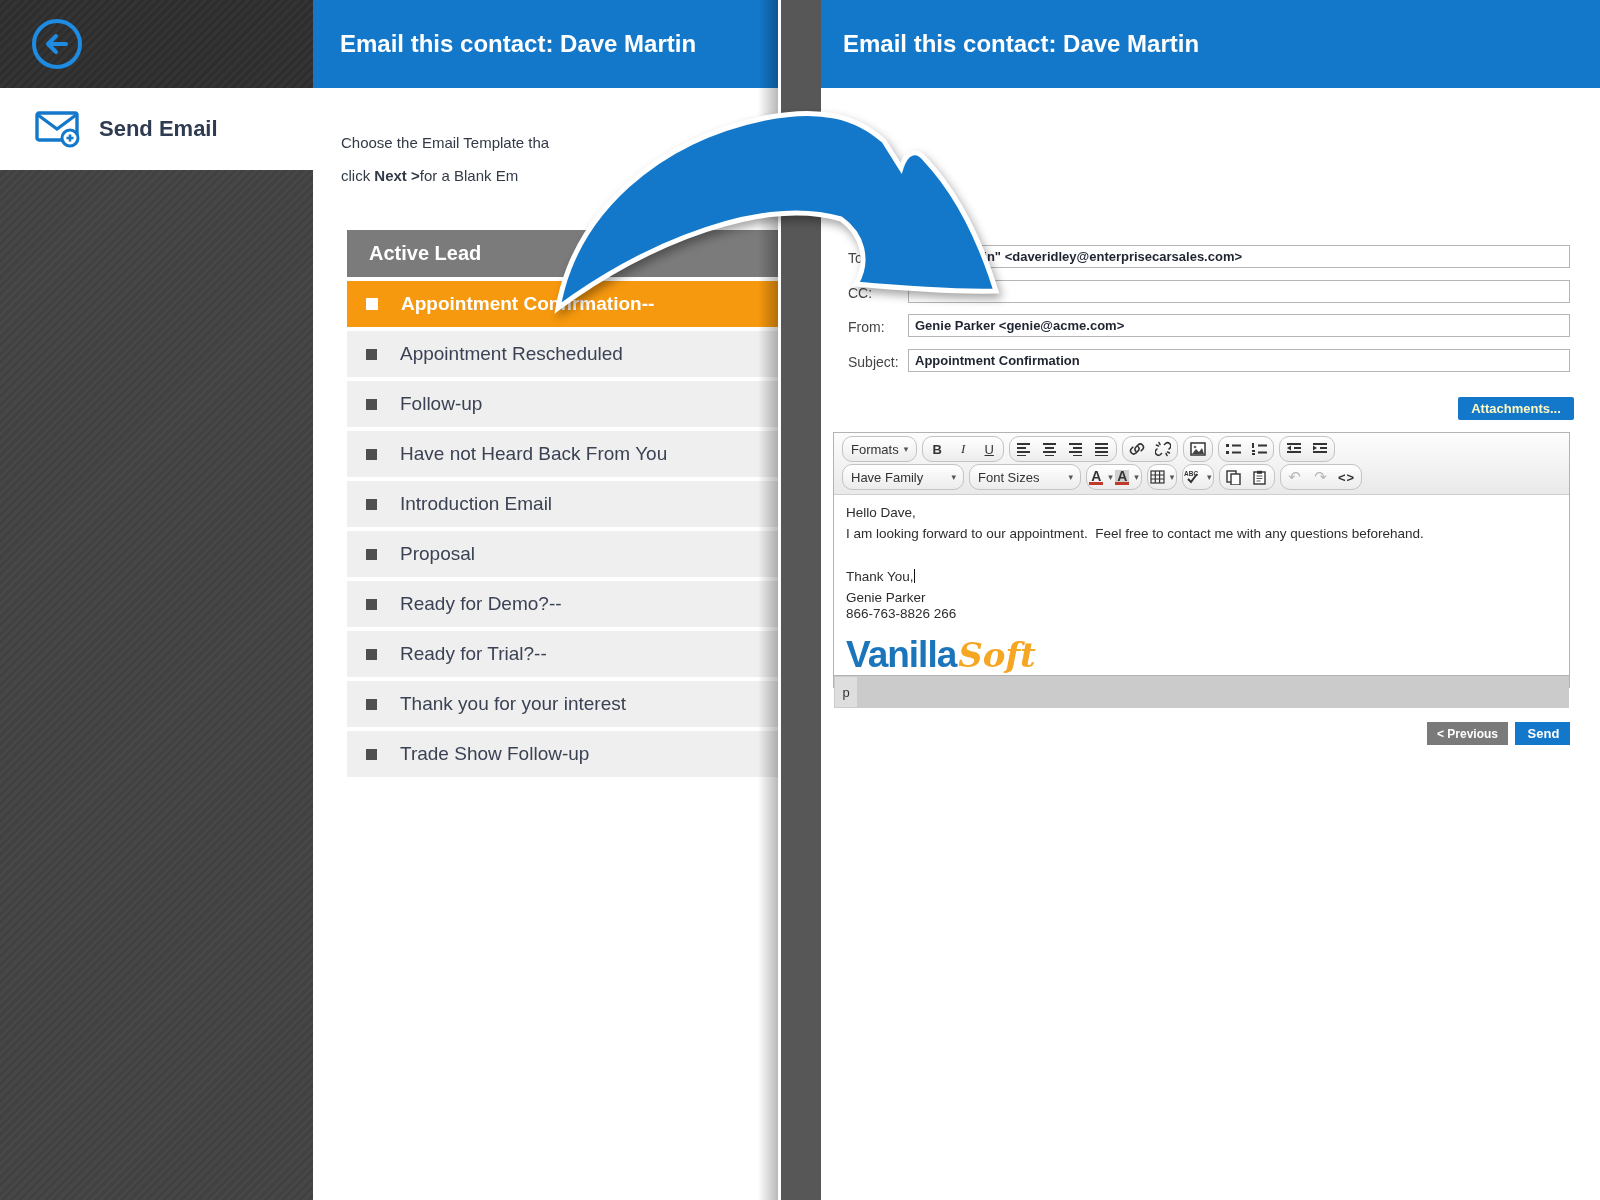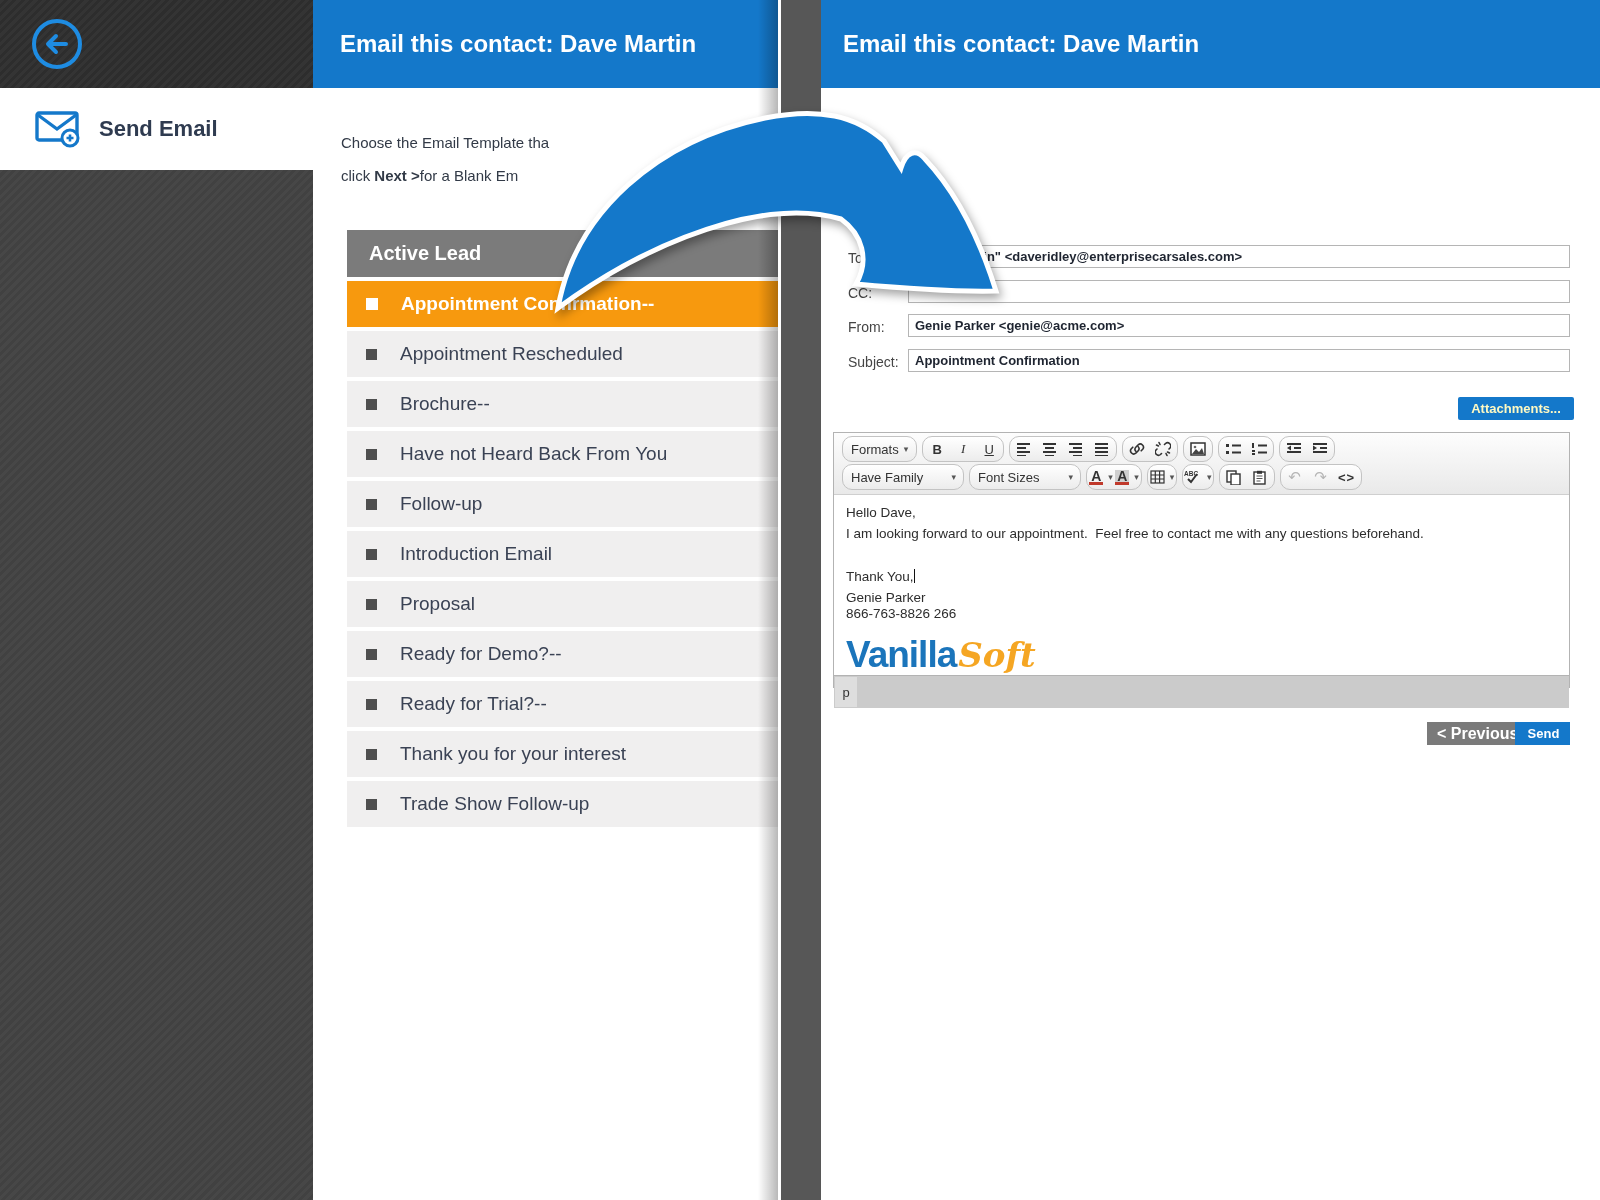--- a/index.html
+++ b/index.html
@@ -72,21 +72,21 @@
   .caret-bar{display:inline-block;width:1.5px;height:14px;background:#111;vertical-align:-2px;}
   .logo{margin-top:12px;white-space:nowrap;}
   .logo .van{font-size:37px;font-weight:700;color:#1b75bb;letter-spacing:-1px;}
   .logo .soft{font-size:34px;font-weight:700;font-style:italic;color:#f5a623;
     font-family:"DejaVu Serif",serif;margin-left:2px;}
   .statusbar{position:absolute;left:0;bottom:0;width:100%;height:33px;background:#cbcbcb;
     border-top:1px solid #b3b3b3;box-sizing:border-box;}
   .elem-path{position:absolute;left:1px;top:1px;width:22px;height:30px;background:#dedede;
     color:#333;font-size:13px;display:flex;align-items:center;justify-content:center;cursor:pointer;}
   .prev-btn{position:absolute;left:606px;top:722px;height:23px;padding:0 10px;background:#7a7a7a;
-    color:#fff;font-weight:700;font-size:16px;border:none;cursor:pointer;}
+    color:#fff;font-weight:700;font-size:12px;border:none;cursor:pointer;}
   .send-btn{position:absolute;left:694px;top:722px;height:23px;width:55px;background:#1478ca;
     color:#fff;font-weight:700;font-size:13px;border:none;cursor:pointer;padding-left:8px;}
 
   
   .arrow-overlay{position:absolute;left:0;top:0;width:1600px;height:1200px;pointer-events:none;}
 
   svg.icon{display:block;}
 </style>
 </head>
 <body>
@@ -126,29 +126,25 @@
       <div class="tpl-row selected">
           <span class="sq"></span>
           <span>Appointment Confirmation--</span>
         </div>
       <div class="tpl-row">
           <span class="sq"></span>
           <span>Appointment Rescheduled</span>
         </div>
       <div class="tpl-row">
           <span class="sq"></span>
-          <span>Brochure--</span>
+          <span>Follow-up</span>
         </div>
       <div class="tpl-row">
           <span class="sq"></span>
           <span>Have not Heard Back From You</span>
-        </div>
-      <div class="tpl-row">
-          <span class="sq"></span>
-          <span>Follow-up</span>
         </div>
       <div class="tpl-row">
           <span class="sq"></span>
           <span>Introduction Email</span>
         </div>
       <div class="tpl-row">
           <span class="sq"></span>
           <span>Proposal</span>
         </div>
       <div class="tpl-row">

